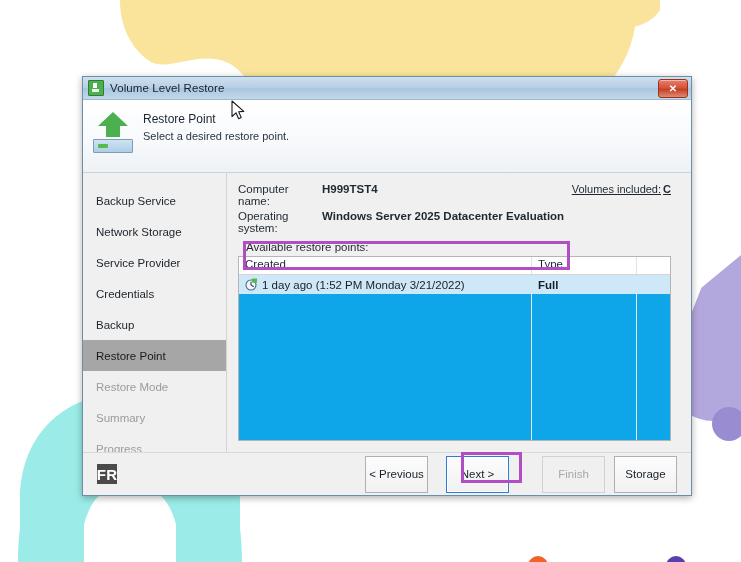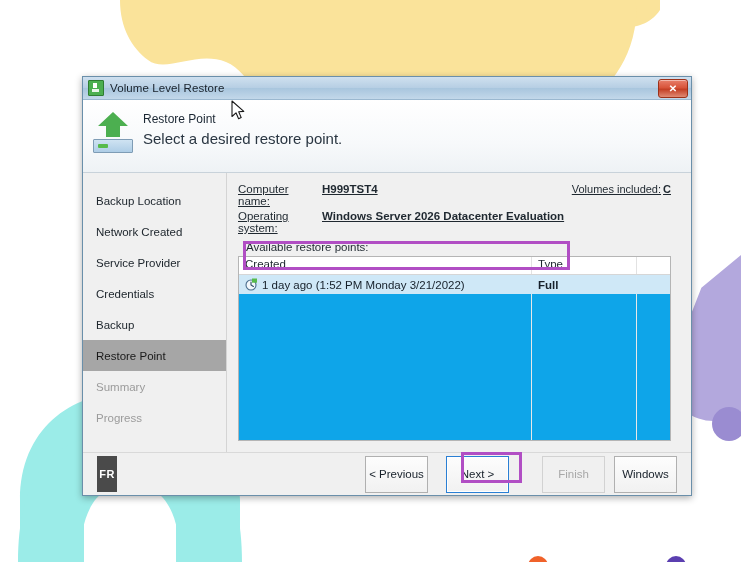--- a/index.html
+++ b/index.html
@@ -140,21 +140,21 @@
     background: #57bb4b;
     border-radius: 1px;
   }
   .header-text { padding-top: 2px; }
   .header-title {
     font-size: 12px;
     color: #1b2733;
     margin-bottom: 4px;
   }
   .header-sub {
-    font-size: 15px;
+    font-size: 11px;
     color: #2a3642;
   }
 
   
   .body-split {
     flex: 1 1 auto;
     display: flex;
     min-height: 0;
     background: #f0f0f0;
   }
@@ -196,21 +196,20 @@
   }
   .info-grid {
     font-size: 11.5px;
     color: #1f2830;
     position: relative;
   }
   .info-row {
     display: flex;
     align-items: baseline;
     margin-bottom: 3px;
-    text-decoration: underline;
   }
   .info-label { flex: 0 0 84px; }
   .info-value { font-weight: bold; }
   .volumes-right {
     position: absolute;
     right: 0;
     top: 0;
     font-size: 11px;
     white-space: nowrap;
     text-decoration: underline;
@@ -292,24 +291,24 @@
     flex: 0 0 42px;
     border-top: 1px solid #d9d9d9;
     background: #f0f0f0;
     display: flex;
     align-items: center;
     padding: 0 14px;
     position: relative;
   }
   .fr-badge {
     width: 20px;
-    height: 36px;
+    height: 20px;
     background: #4a4a4a;
     color: #ffffff;
-    font-size: 11px;
+    font-size: 15px;
     font-weight: bold;
     display: flex;
     align-items: center;
     justify-content: center;
     letter-spacing: 0.3px;
   }
   .btn-row {
     margin-left: auto;
     display: flex;
     align-items: center;
@@ -389,55 +388,58 @@
     <div class="header-text">
       <div class="header-title">Restore Point</div>
       <div class="header-sub">Select a desired restore point.</div>
     </div>
   </div>
 
   <div class="body-split">
 
     <div class="sidebar">
       <div class="nav-item">
-          <span>Backup Location</span>
+          <span>Backup Service</span>
         </div>
       <div class="nav-item">
-          <span>Network Created</span>
+          <span>Network Storage</span>
         </div>
       <div class="nav-item">
           <span>Service Provider</span>
         </div>
       <div class="nav-item">
           <span>Credentials</span>
         </div>
       <div class="nav-item">
           <span>Backup</span>
         </div>
       <div class="nav-item active">
           <span>Restore Point</span>
+        </div>
+      <div class="nav-item disabled">
+          <span>Restore Mode</span>
         </div>
       <div class="nav-item disabled">
           <span>Summary</span>
         </div>
       <div class="nav-item disabled">
           <span>Progress</span>
         </div>
     </div>
 
     <div class="content">
 
       <div class="info-grid">
         <div class="info-row">
           <span class="info-label">Computer name:</span>
           <span class="info-value">H999TST4</span>
         </div>
         <div class="info-row">
           <span class="info-label">Operating system:</span>
-          <span class="info-value">Windows Server 2026 Datacenter Evaluation</span>
+          <span class="info-value">Windows Server 2025 Datacenter Evaluation</span>
         </div>
         <div class="volumes-right">
           <span>Volumes included:</span><b>C</b>
         </div>
       </div>
 
       <div class="avail-label">Available restore points:</div>
 
       <div class="listview">
         <div class="lv-head">
@@ -472,21 +474,21 @@
 
     </div>
   </div>
 
   <div class="footer">
     <div class="fr-badge">FR</div>
     <div class="btn-row">
       <div class="btn">&lt; Previous</div>
       <div class="btn focused">Next &gt;</div>
       <div class="btn disabled">Finish</div>
-      <div class="btn">Windows</div>
+      <div class="btn">Storage</div>
     </div>
   </div>
 
 </div>
 
 <div class="annot" id="annot-row"></div>
 <div class="annot" id="annot-next"></div>
 
 <svg id="cursor" width="15" height="22" viewBox="0 0 15 22">
   <path d="M1 1 L1 16.5 L5 12.8 L7.6 18.8 L10.2 17.6 L7.7 11.8 L12.8 11.4 Z" fill="#ffffff" stroke="#1a1a1a" stroke-width="1.1" stroke-linejoin="round"></path>

